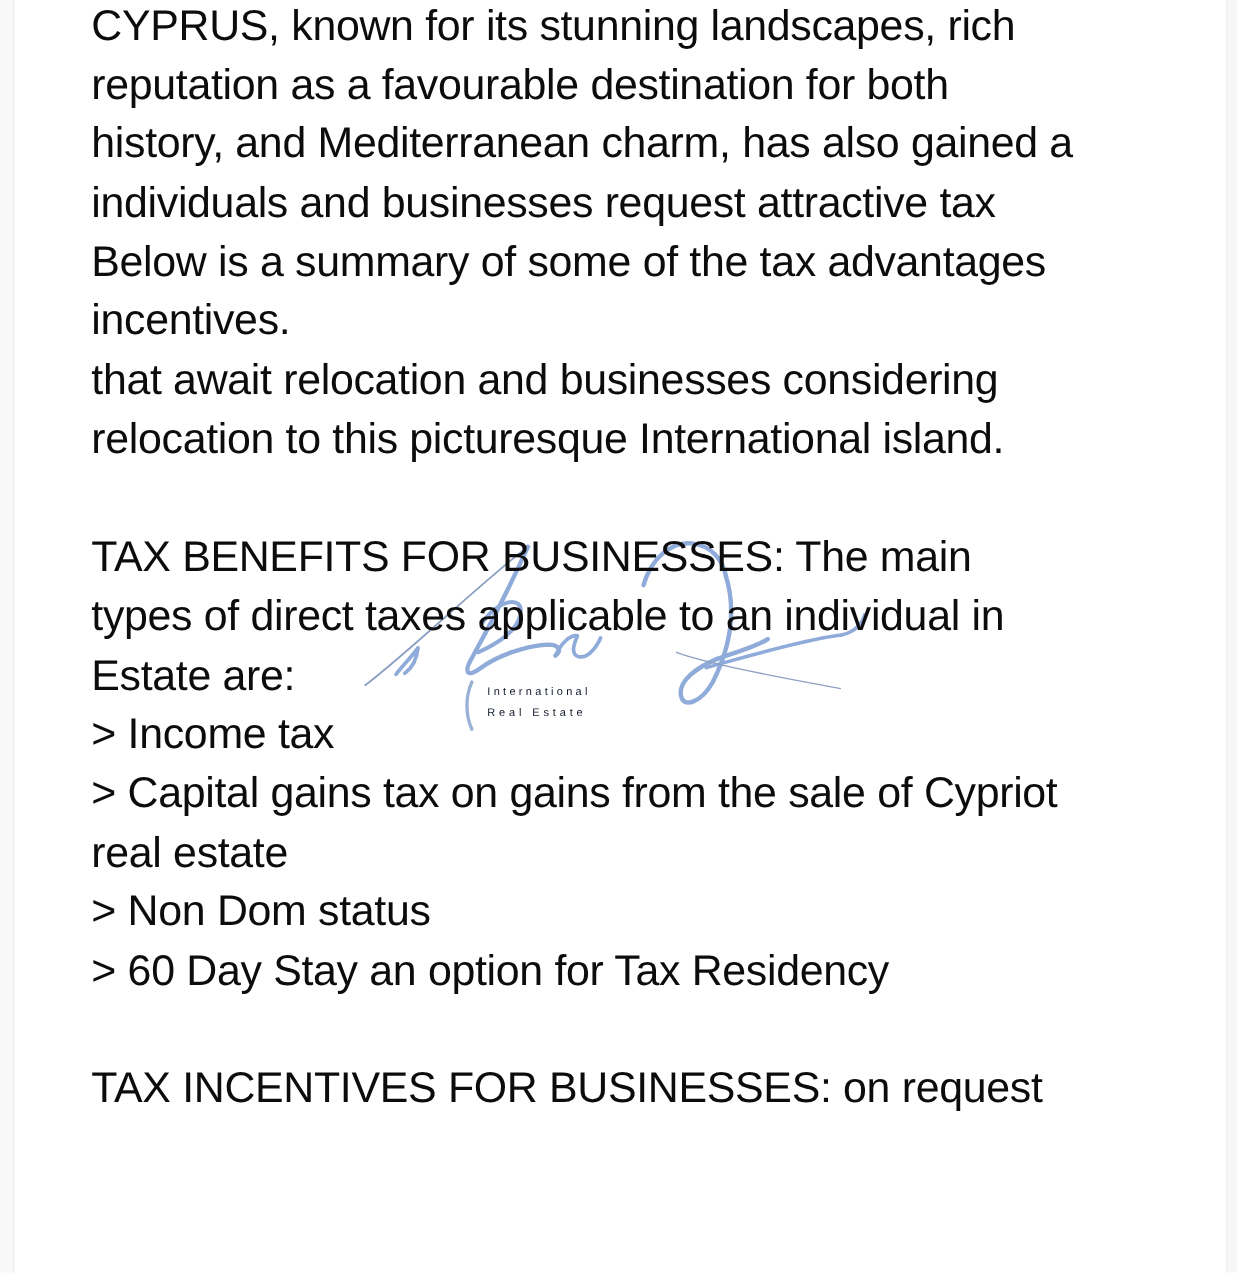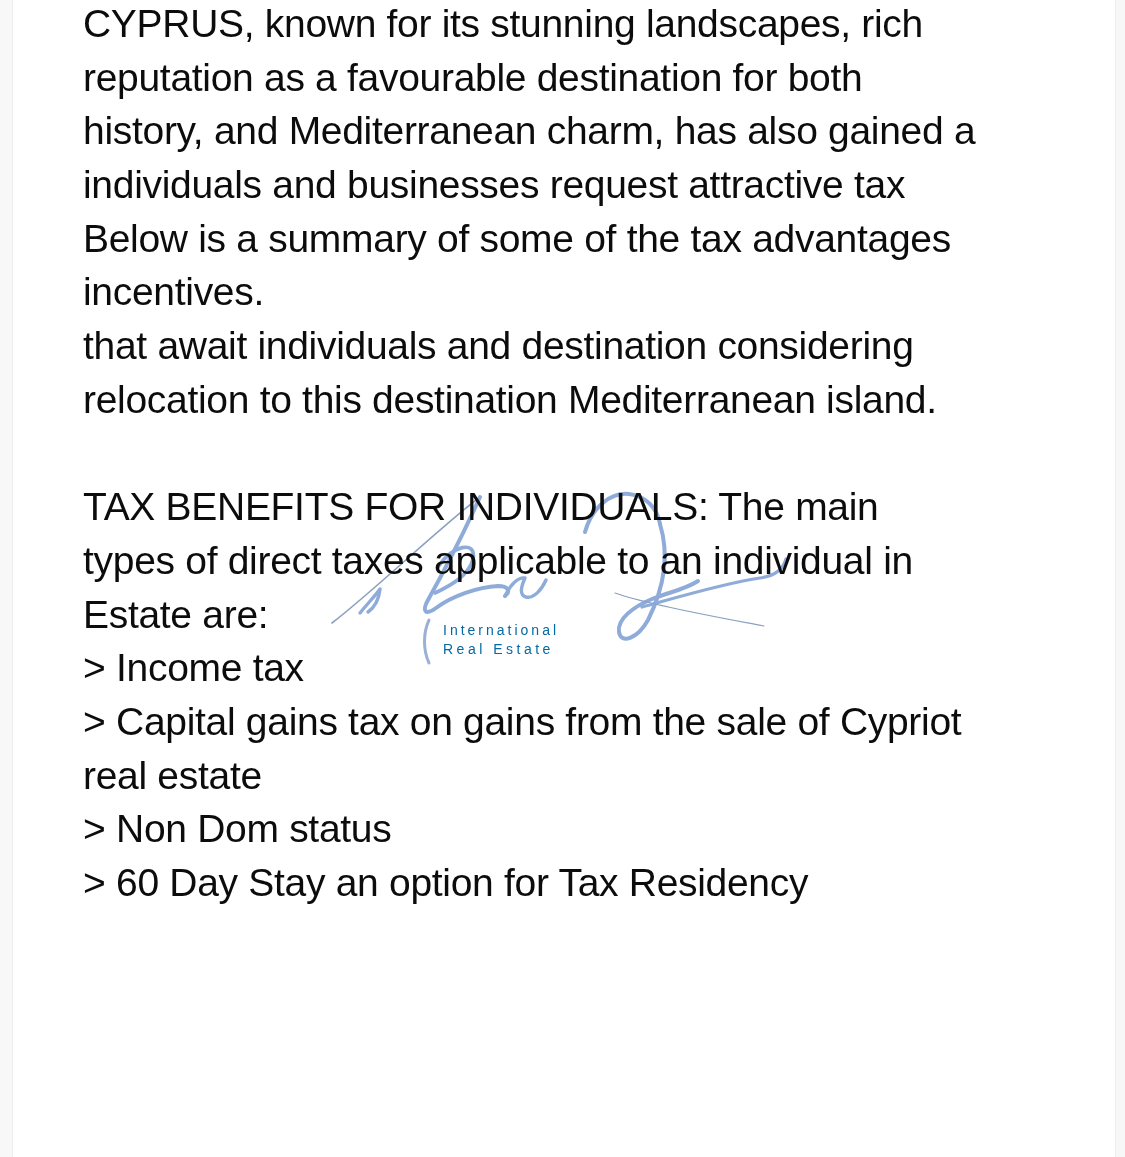--- a/index.html
+++ b/index.html
@@ -30,22 +30,22 @@
   .watermark {
     position: absolute;
     left: 330px; top: 485px;
     width: 470px; height: 195px;
     z-index: 1;
   }
   .watermark svg { position: absolute; left: 0; top: 0; }
   .wm-label {
     position: absolute;
     left: 113px; top: 136px;
-    color: #0369a1;
-    font-size: 14px;
+    color: #0f172a;
+    font-size: 10px;
     line-height: 18.5px;
     letter-spacing: 3px;
     white-space: nowrap;
   }
   .wm-label .wm-line2 { letter-spacing: 3.5px; }
 
   
   .doc {
     position: absolute;
     left: 83px; top: 0;
@@ -97,27 +97,28 @@
     </div>
   </div>
 
   <div class="doc">
     <div class="line">CYPRUS, known for its stunning landscapes, rich</div>
     <div class="line">reputation as a favourable destination for both</div>
     <div class="line">history, and Mediterranean charm, has also gained a</div>
     <div class="line">individuals and businesses request attractive tax</div>
     <div class="line">Below is a summary of some of the tax advantages</div>
     <div class="line">incentives.</div>
-    <div class="line">that await individuals and destination considering</div>
-    <div class="line">relocation to this destination Mediterranean island.</div>
+    <div class="line">that await relocation and businesses considering</div>
+    <div class="line">relocation to this picturesque International island.</div>
     <div class="line blank"></div>
-    <div class="line">TAX BENEFITS FOR INDIVIDUALS: The main</div>
+    <div class="line">TAX BENEFITS FOR BUSINESSES: The main</div>
     <div class="line">types of direct taxes applicable to an individual in</div>
     <div class="line">Estate are:</div>
     <div class="line">&gt; Income tax</div>
     <div class="line">&gt; Capital gains tax on gains from the sale of Cypriot</div>
     <div class="line">real estate</div>
     <div class="line">&gt; Non Dom status</div>
     <div class="line">&gt; 60 Day Stay an option for Tax Residency</div>
     <div class="line blank"></div>
+    <div class="line">TAX INCENTIVES FOR BUSINESSES: on request</div>
   </div>
 
 </div>
 
 </body></html>

